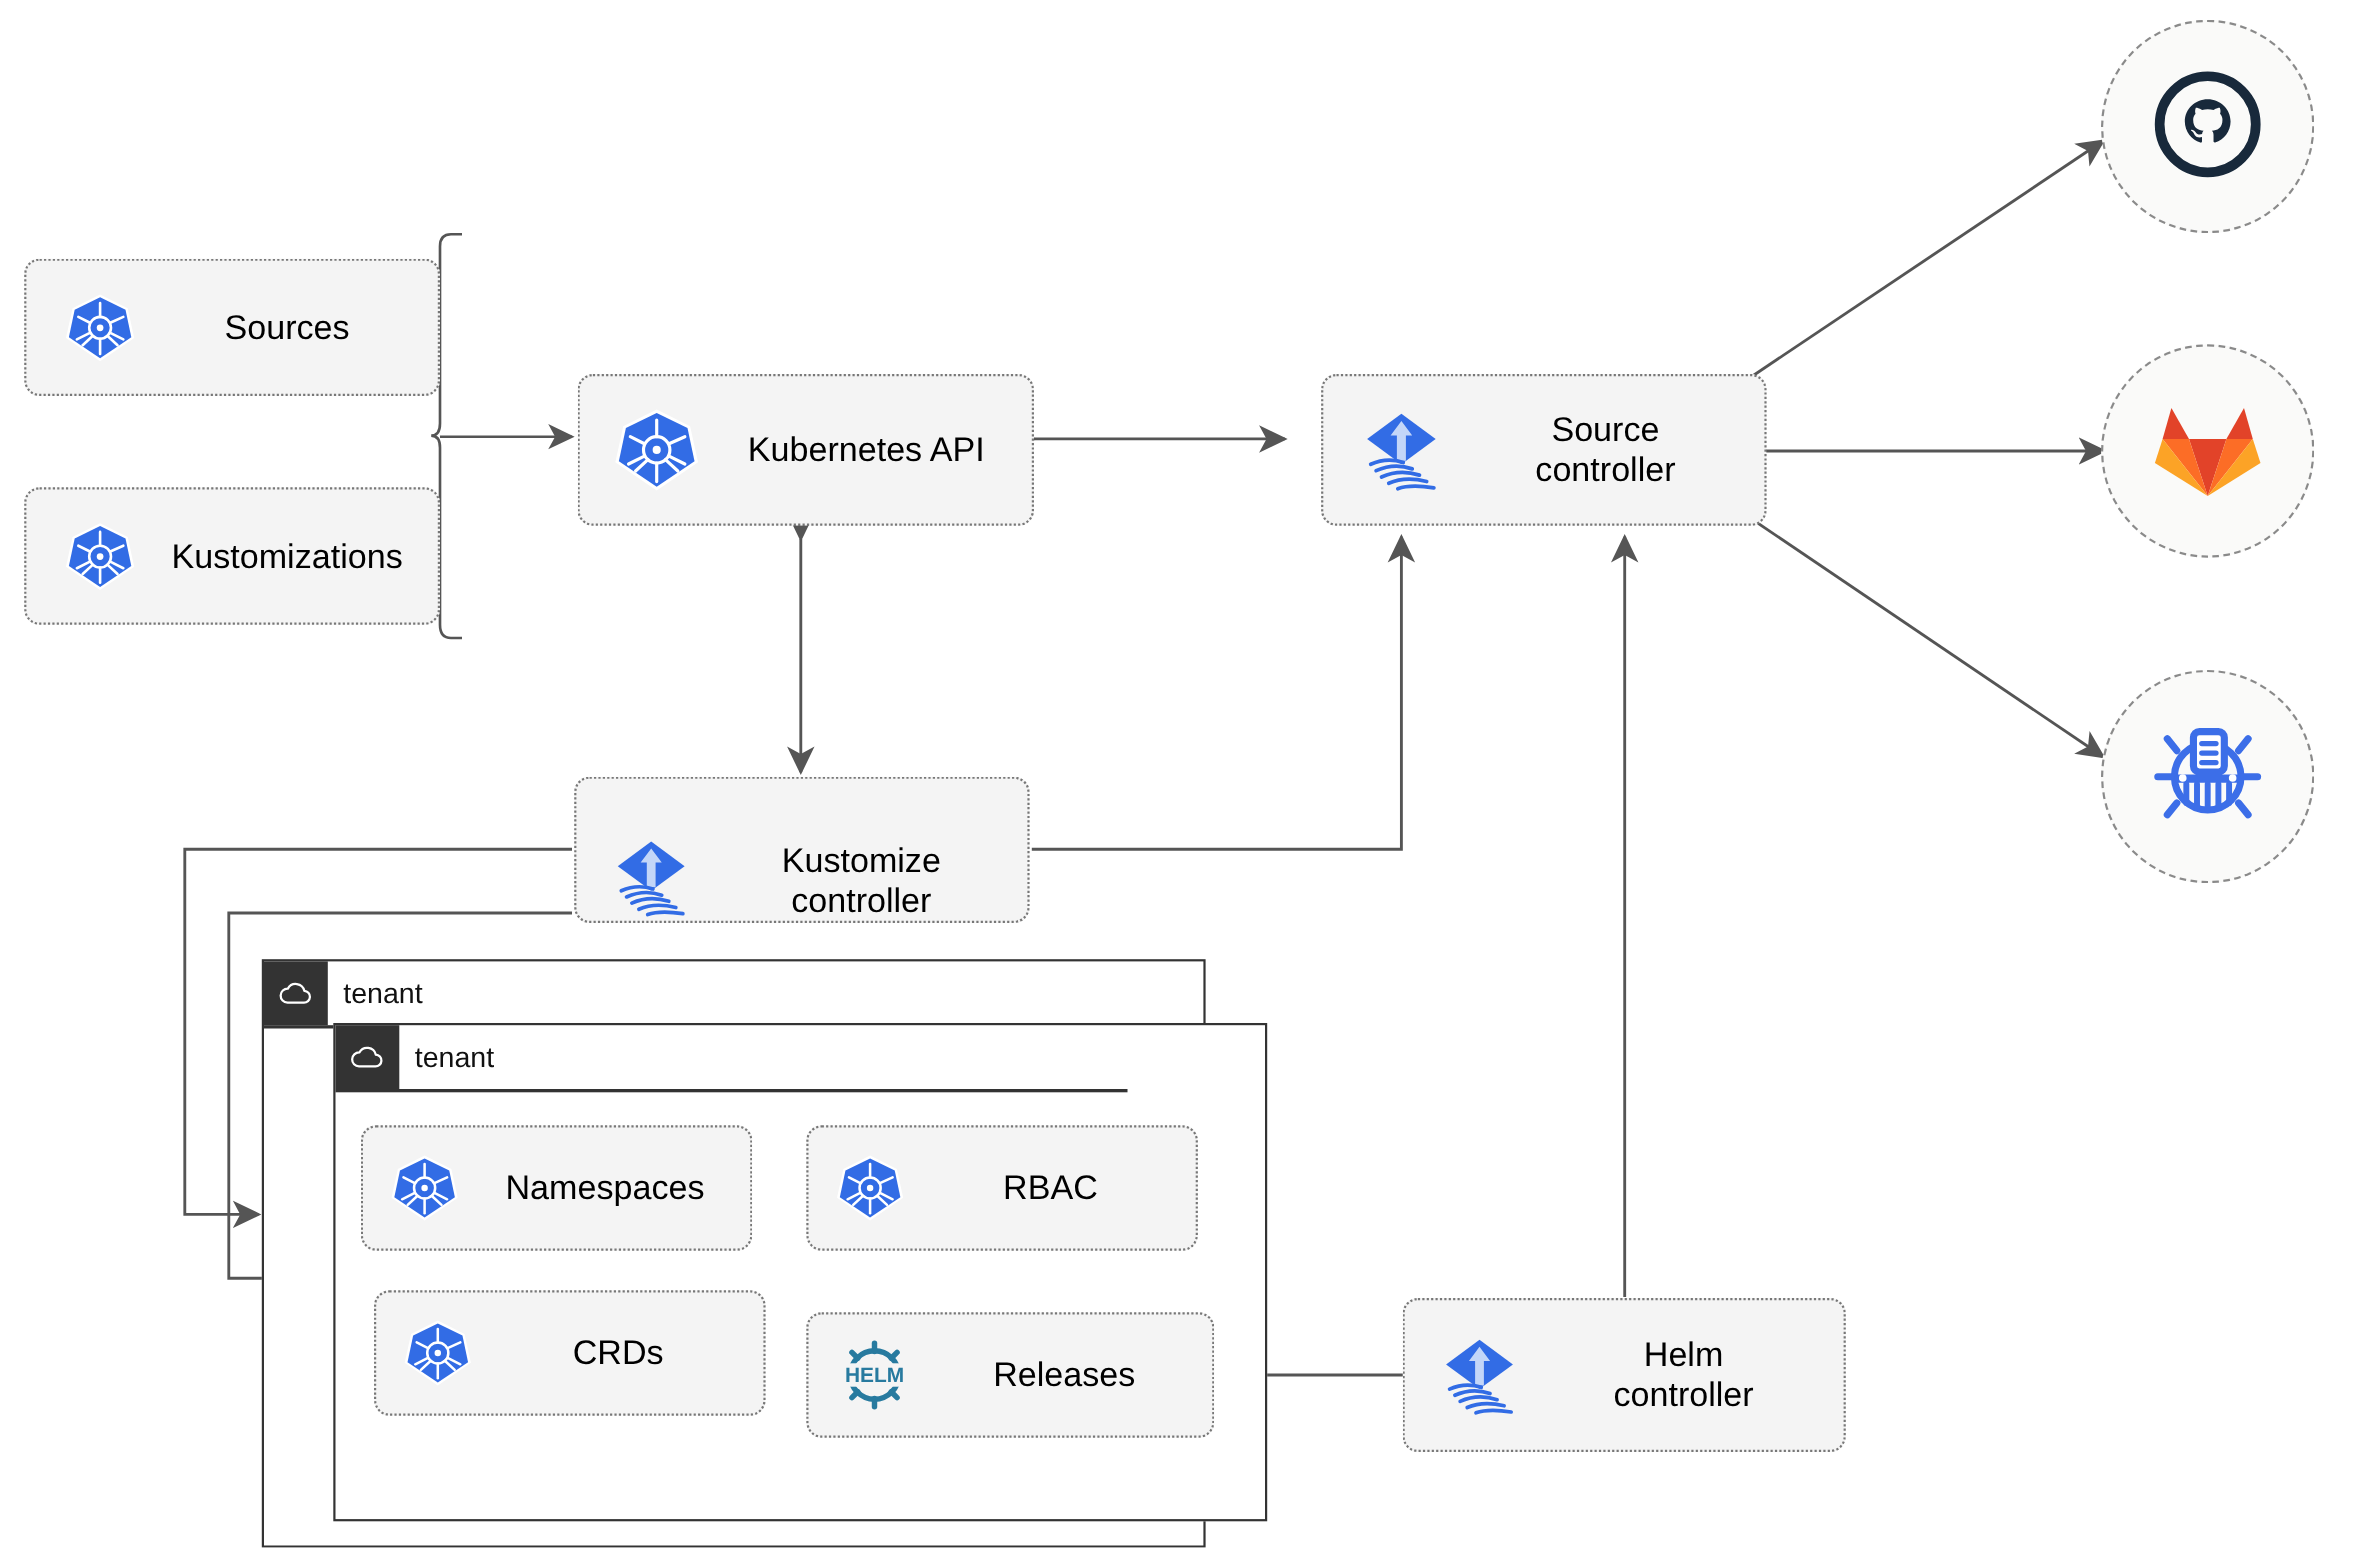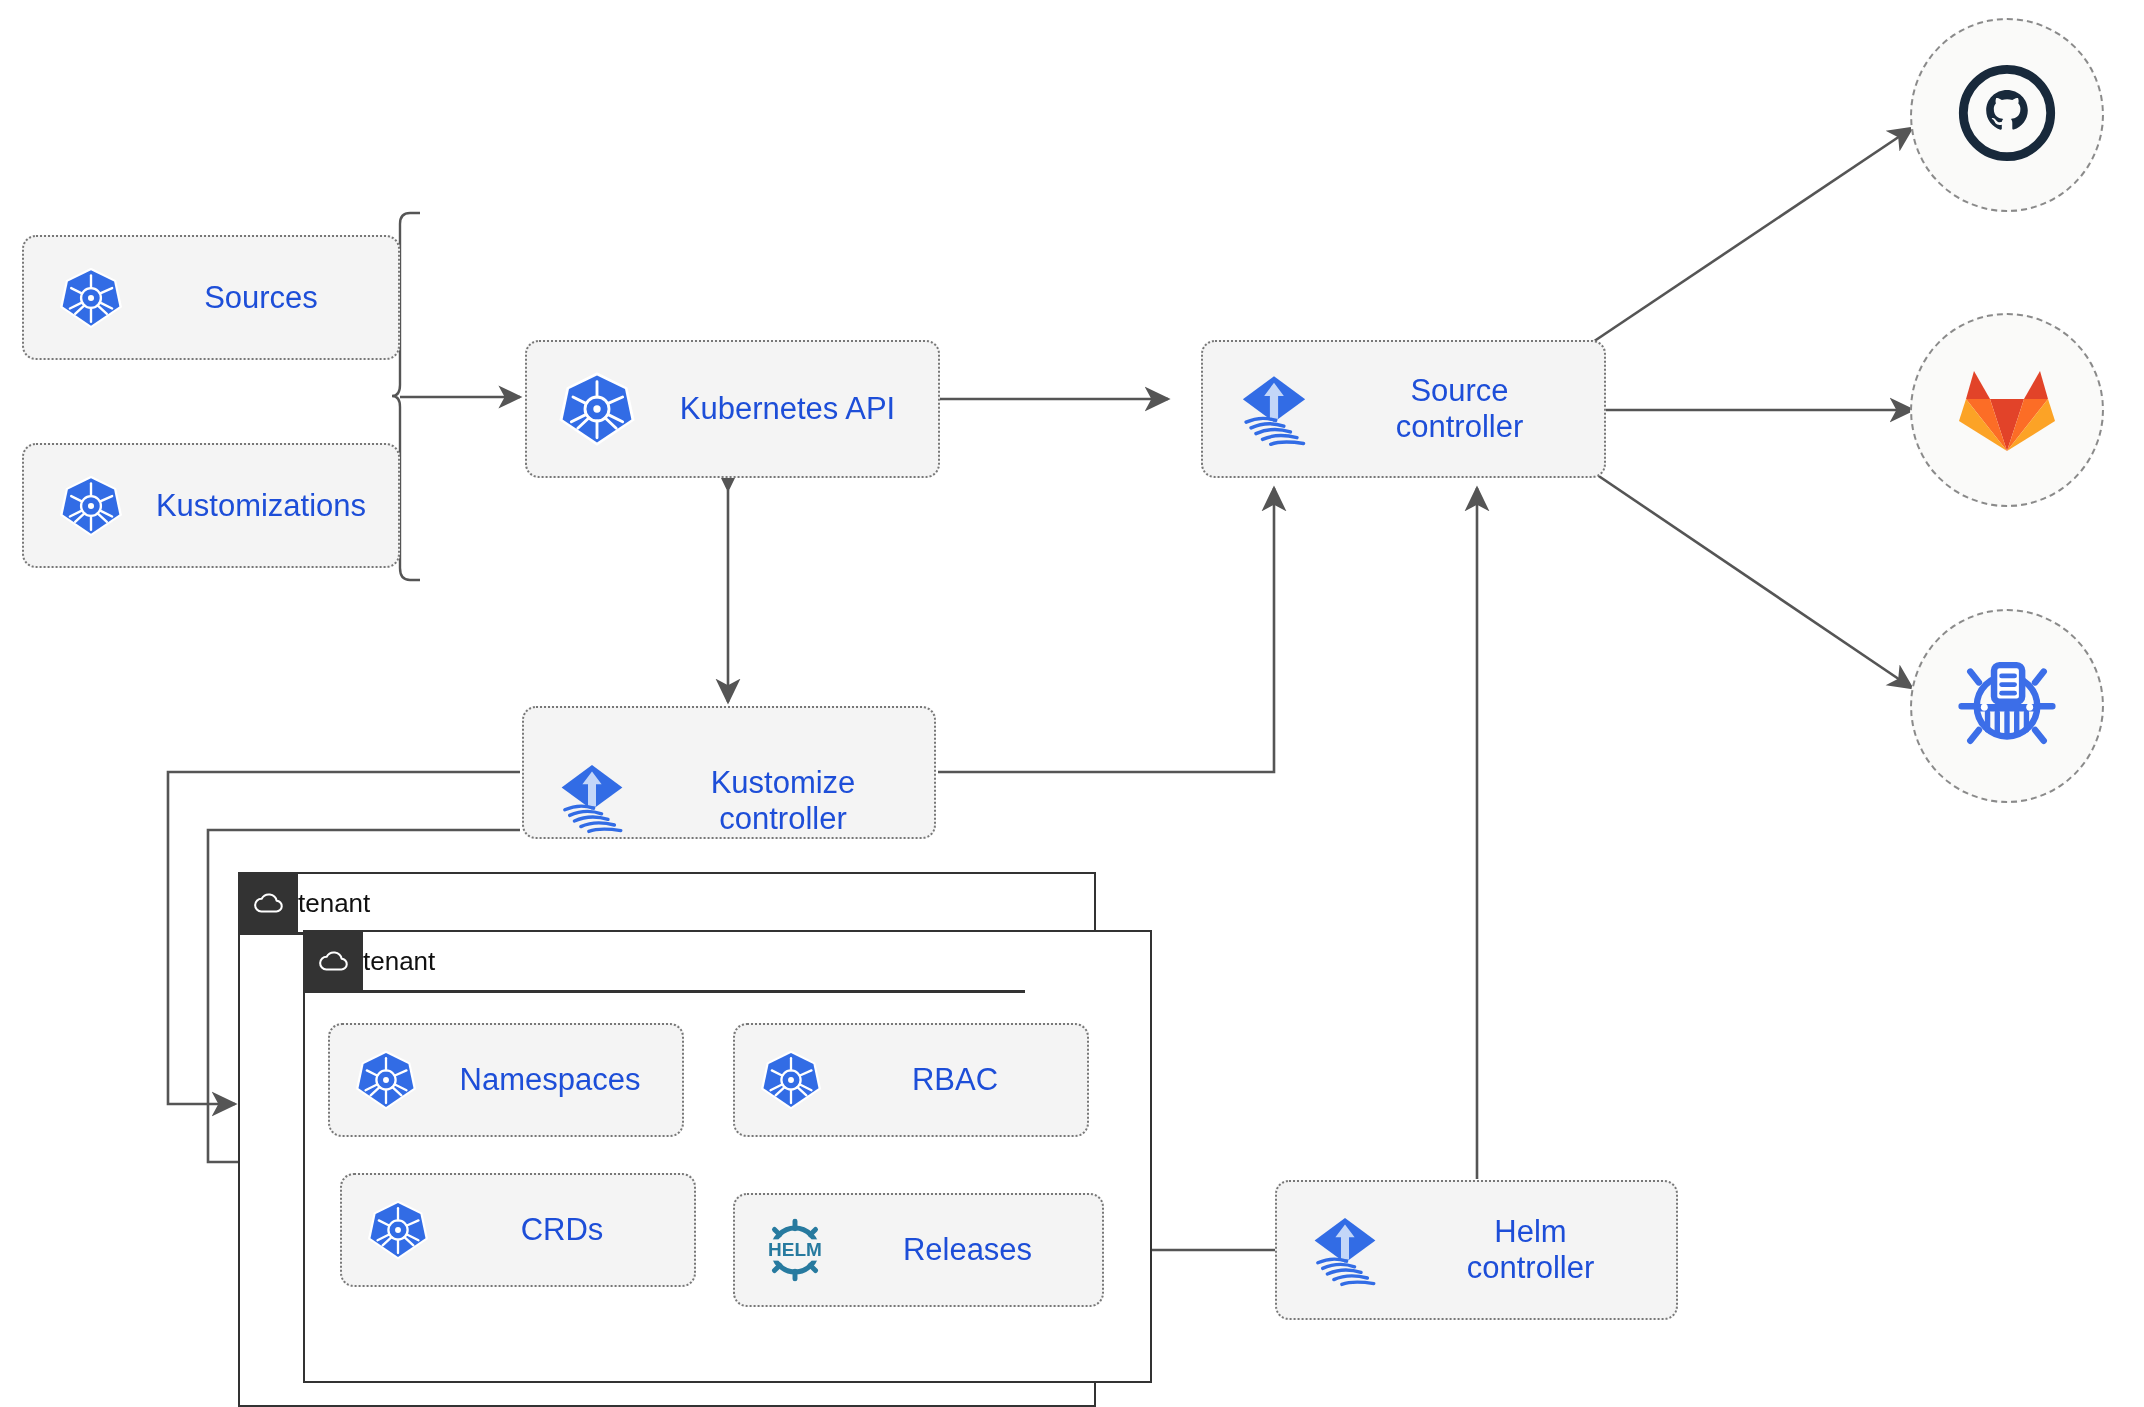--- a/index.html
+++ b/index.html
@@ -9,21 +9,21 @@
 
   .node{
     position:absolute;
     background:#f4f4f4;
     border:2.5px dotted #777;
     border-radius:14px;
     box-sizing:border-box;
     display:flex;align-items:center;
   }
   .node .lbl{
-    color:#1d4ed8;
+    color:#000000;
     font-size:31px;
     line-height:1.16;
     text-align:center;
     flex:1;
     padding:0 6px;
     white-space:pre-line;
   }
   .node .ico{flex:0 0 auto;display:flex;align-items:center;justify-content:center;}
 
   
@@ -46,21 +46,21 @@
   .tenant-bar{
     position:absolute;top:0;left:0;
     display:flex;align-items:center;
   }
   .tenant-chip{
     width:58px;height:58px;background:#333;
     display:flex;align-items:center;justify-content:center;
     flex:0 0 auto;
   }
   .tenant-name{
-    font-size:26px;color:#111;padding-left:0;white-space:nowrap;
+    font-size:26px;color:#111;padding-left:14px;white-space:nowrap;
   }
   .tenant-underline{
     position:absolute;left:0;height:2.5px;background:#333;
   }
 </style>
 </head>
 <body>
 
 <div id="stage">
 

